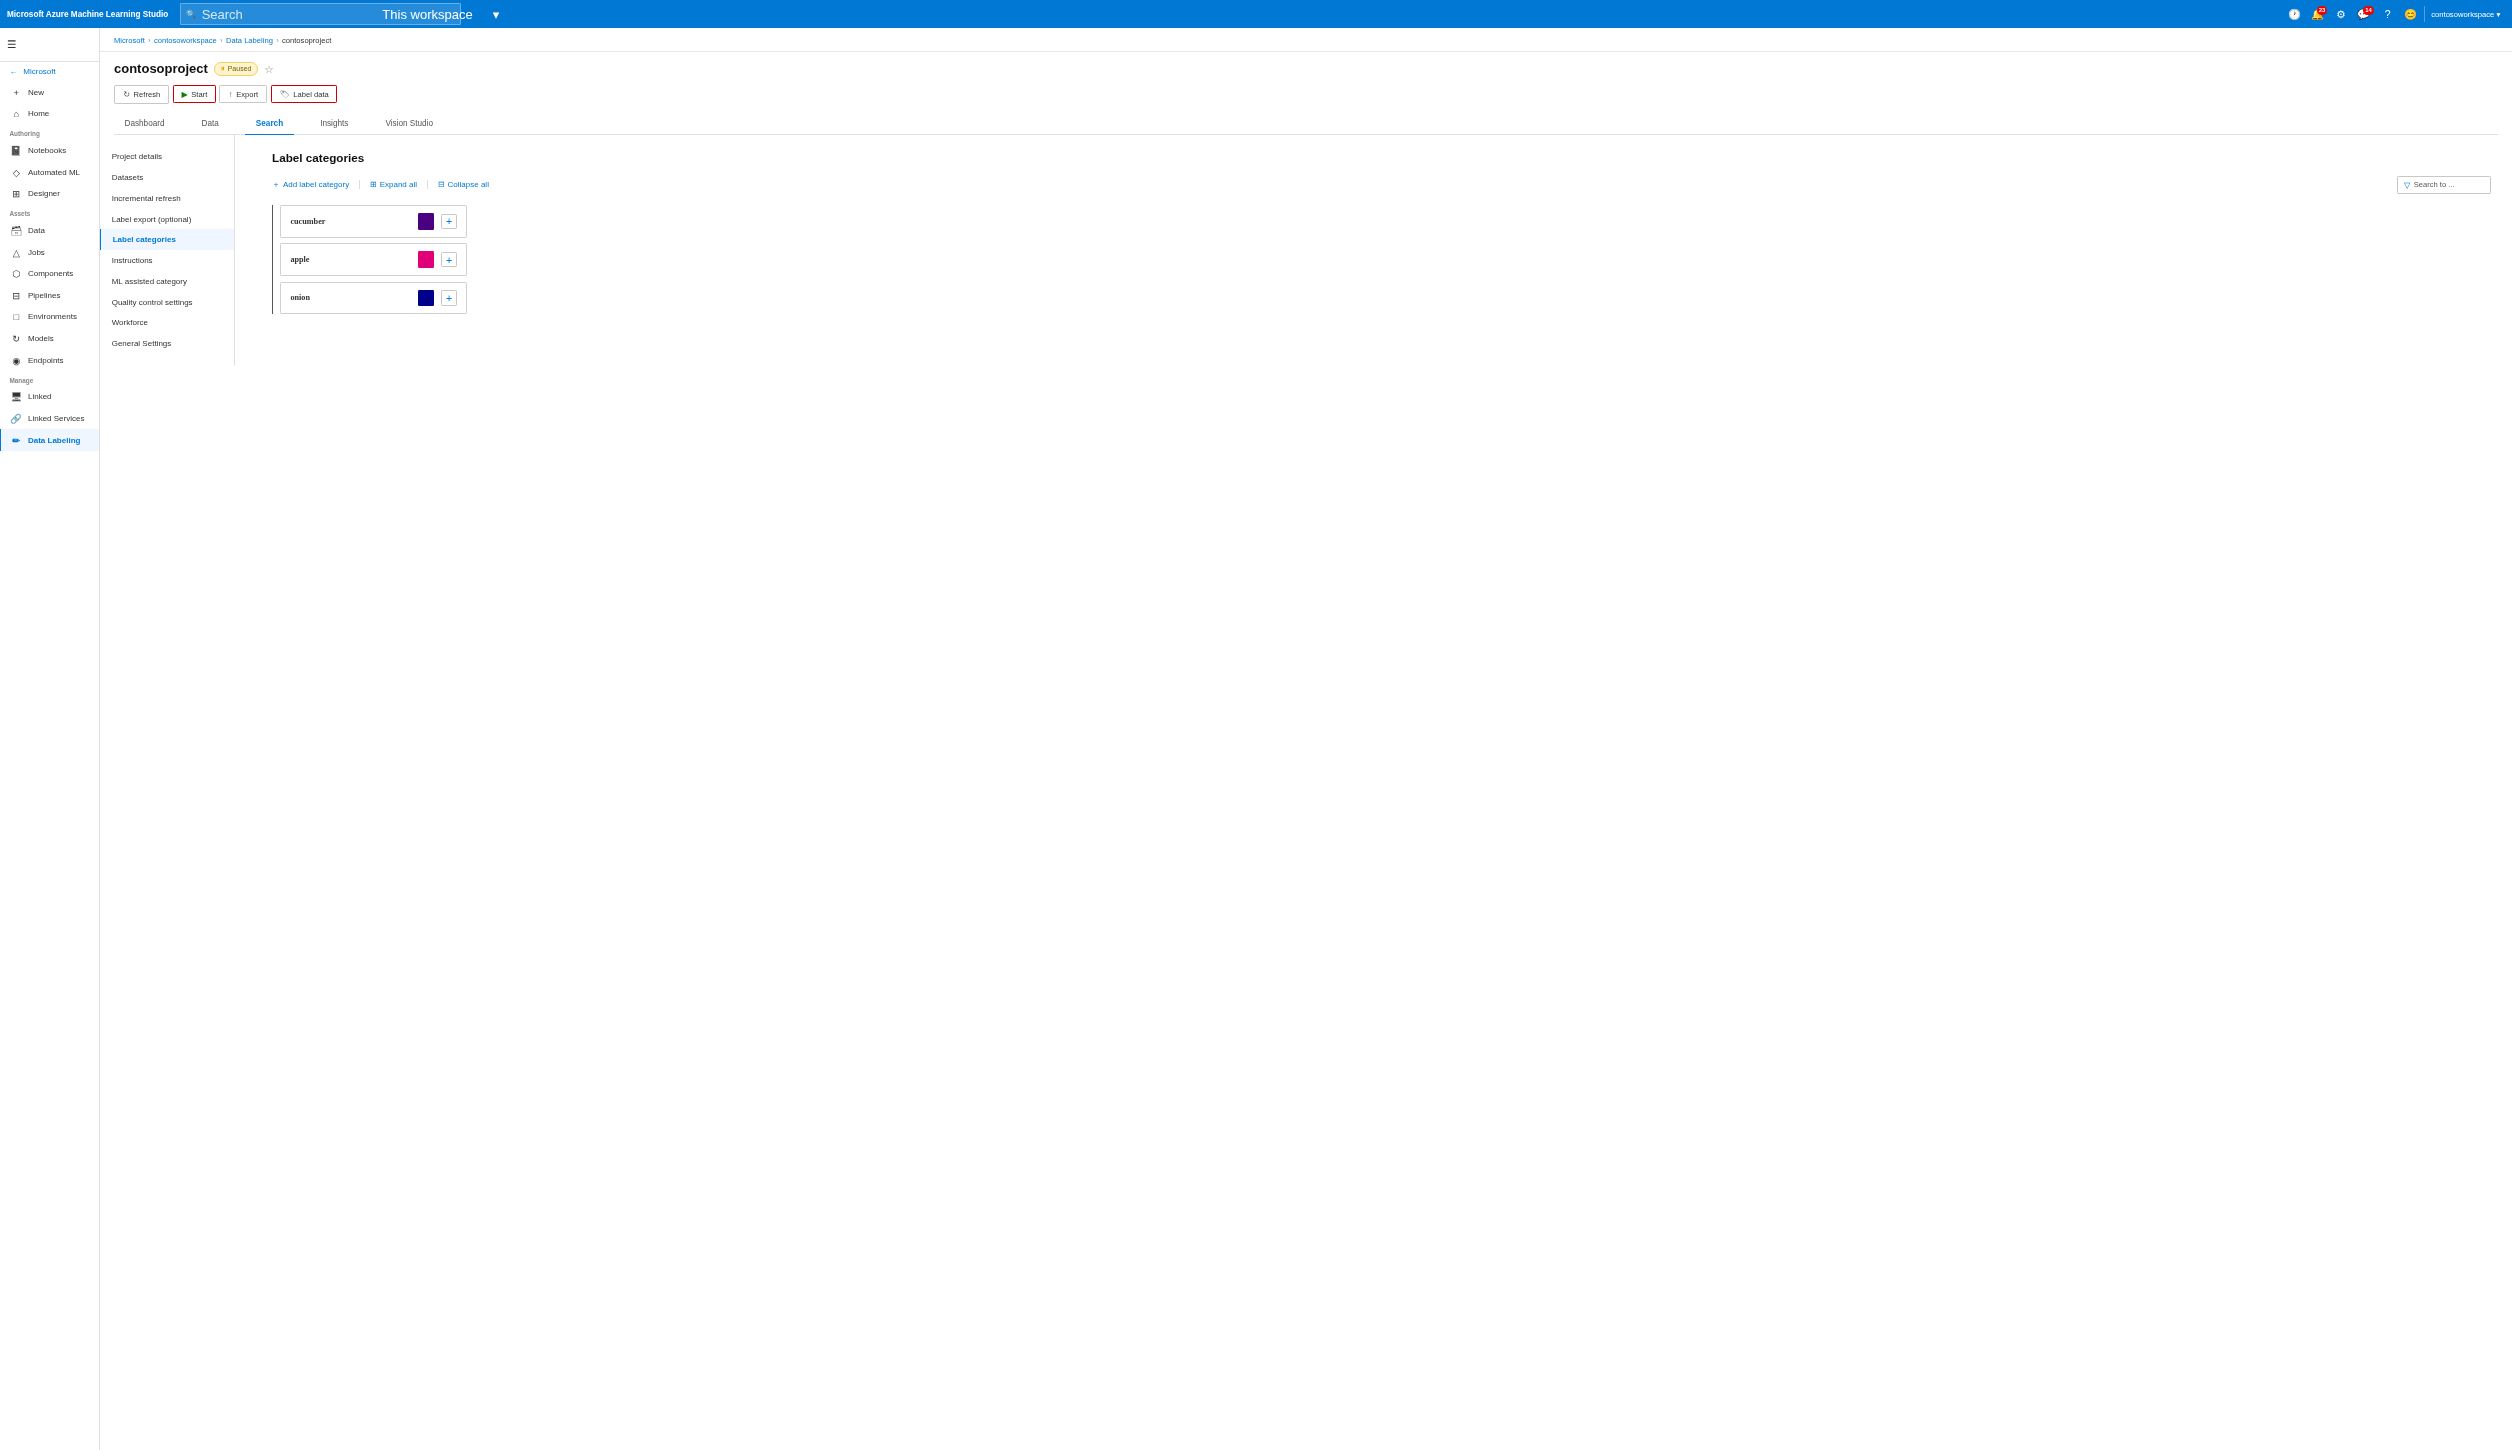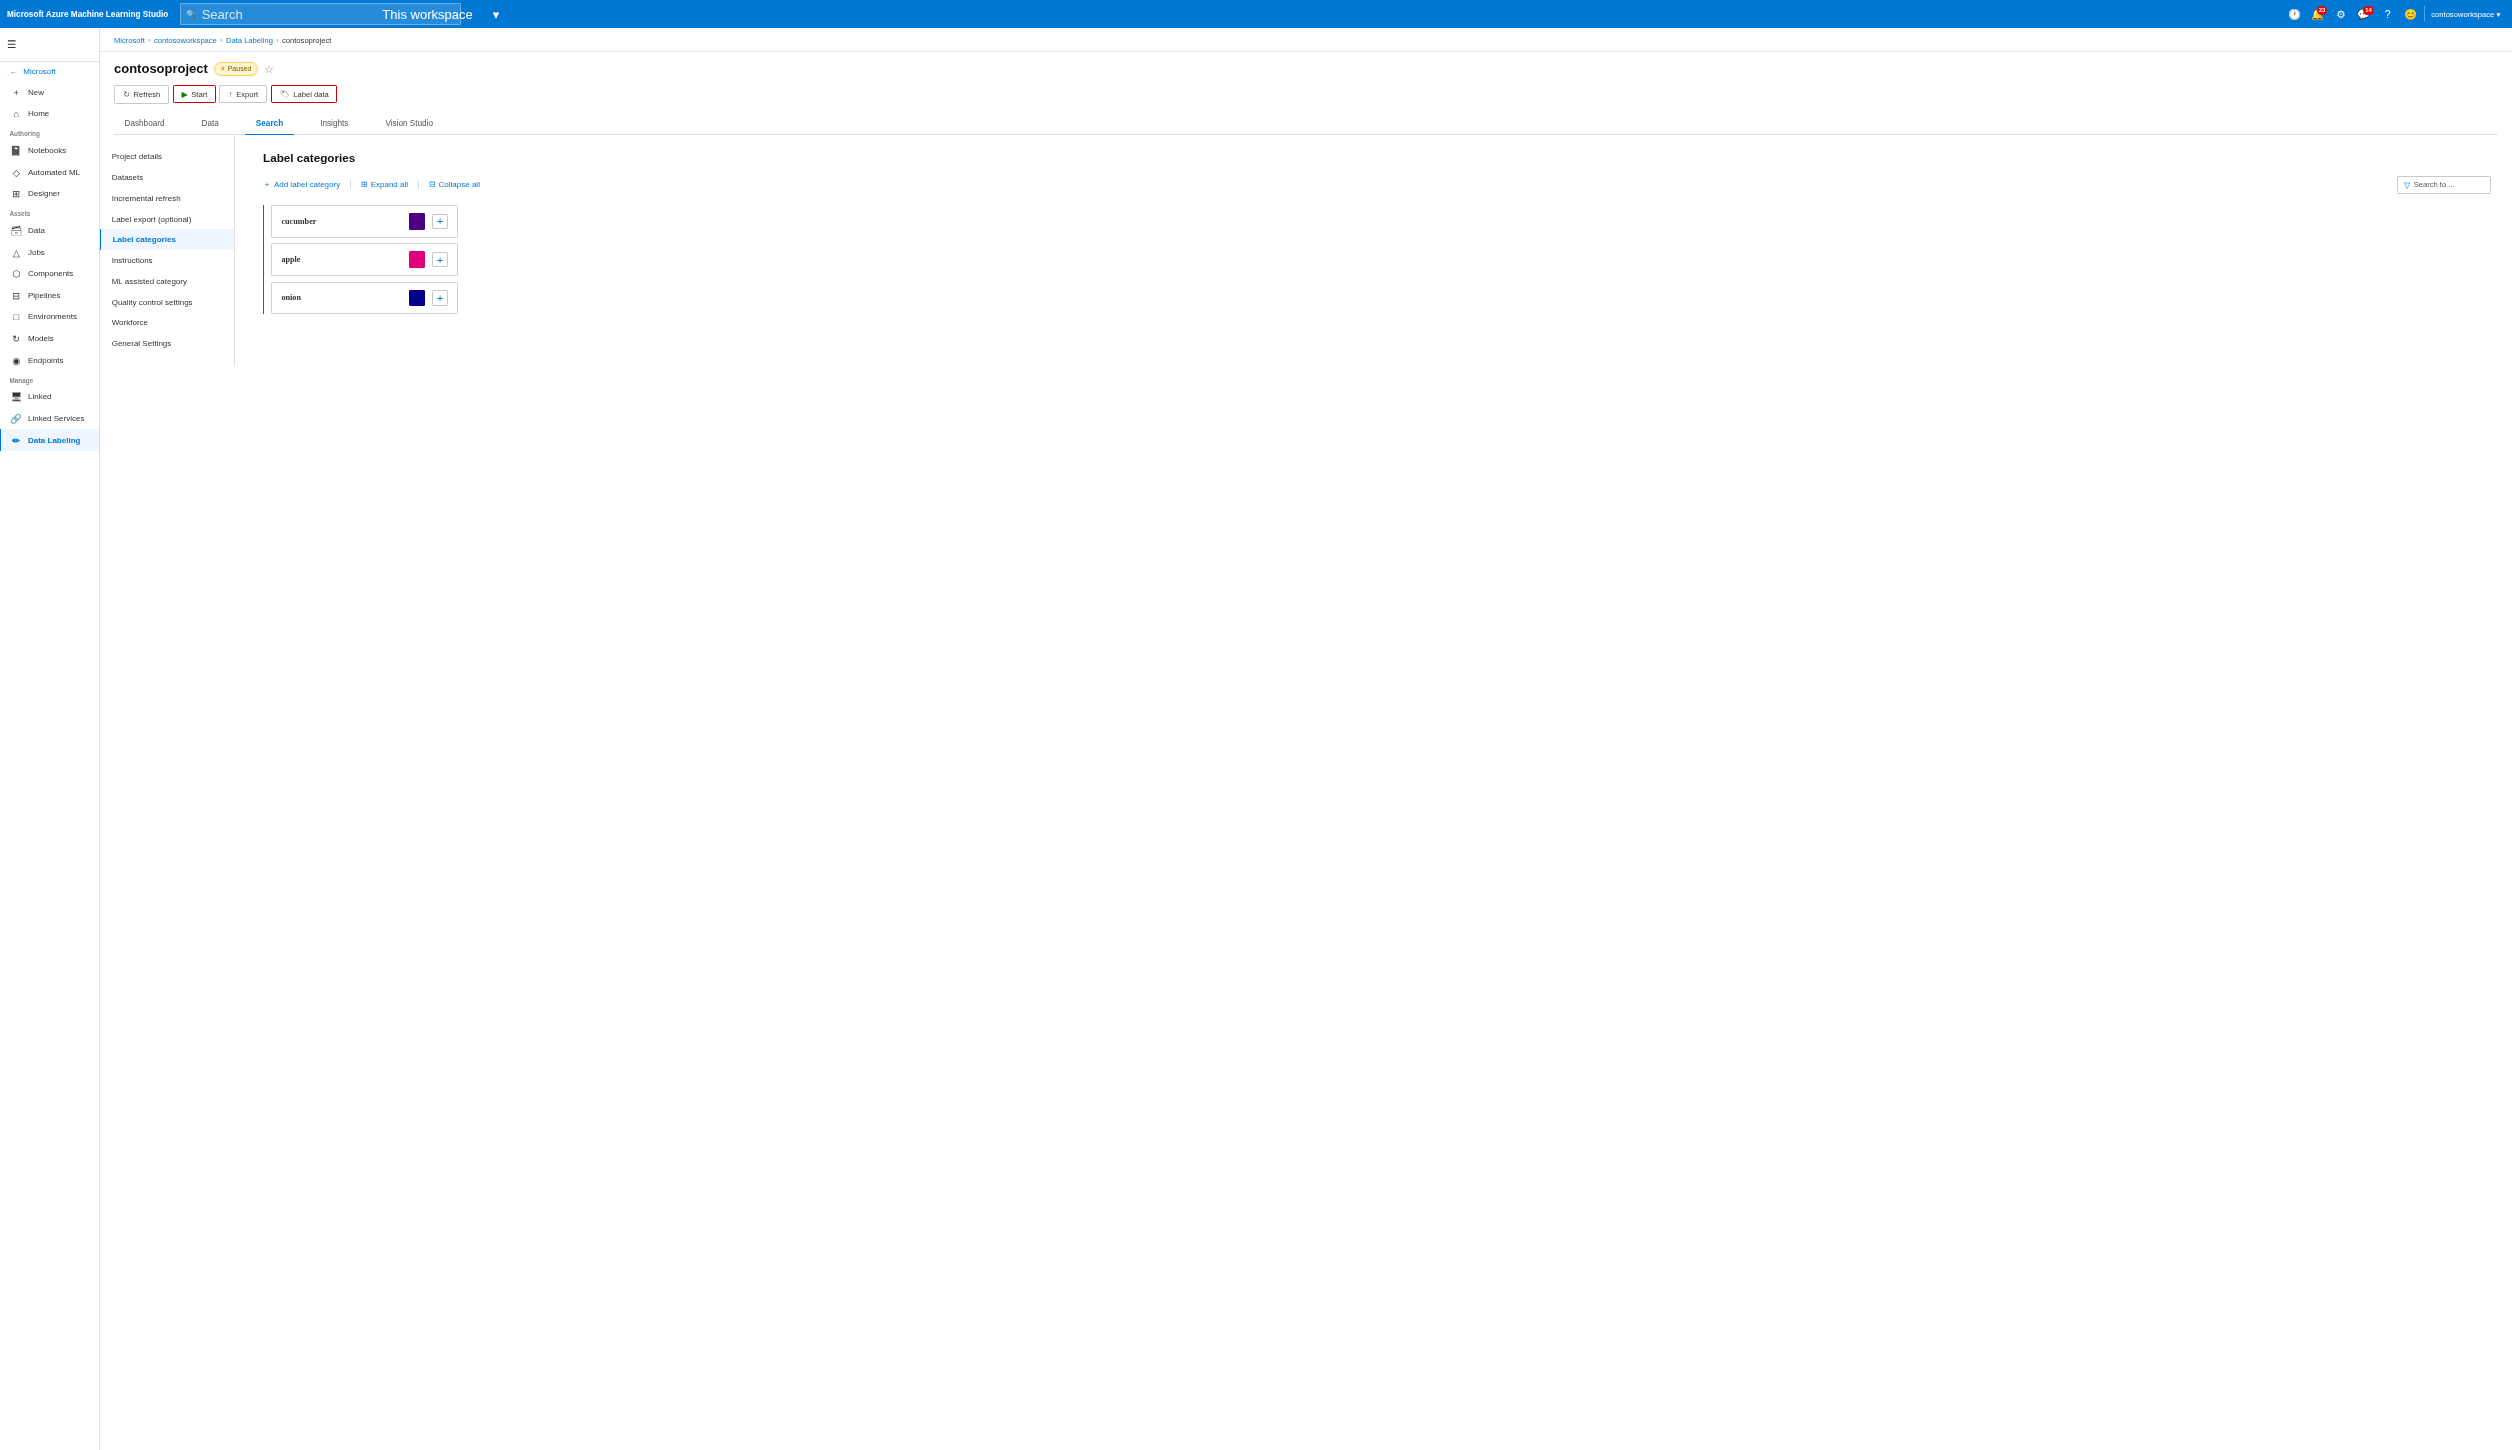--- a/index.html
+++ b/index.html
@@ -256,21 +256,21 @@
     }
     .tab.active {
       color: #0078d4;
       font-weight: 600;
       border-bottom: 1.2px solid #0078d4;
     }
 
     
     .content-body {
       display: flex;
-      gap: 7px;
+      gap: 16px;
     }
 
     
     .left-nav {
       width: 135px;
       flex-shrink: 0;
       border-right: 0.6px solid #e0e0e0;
       padding: 11.7px 0;
     }
     .left-nav-item {

